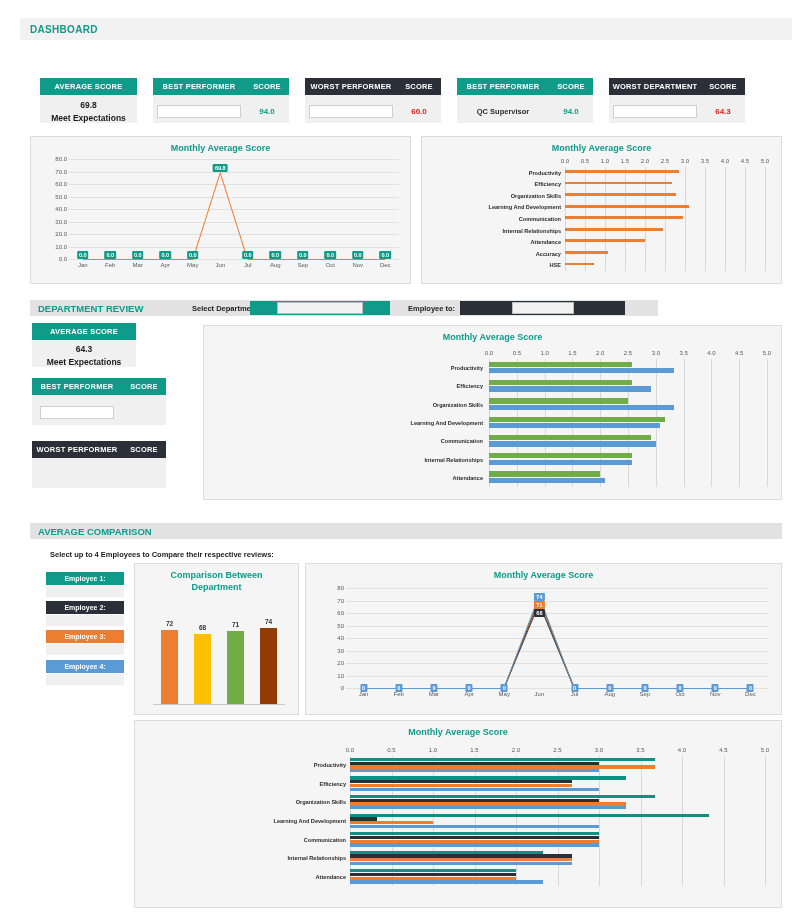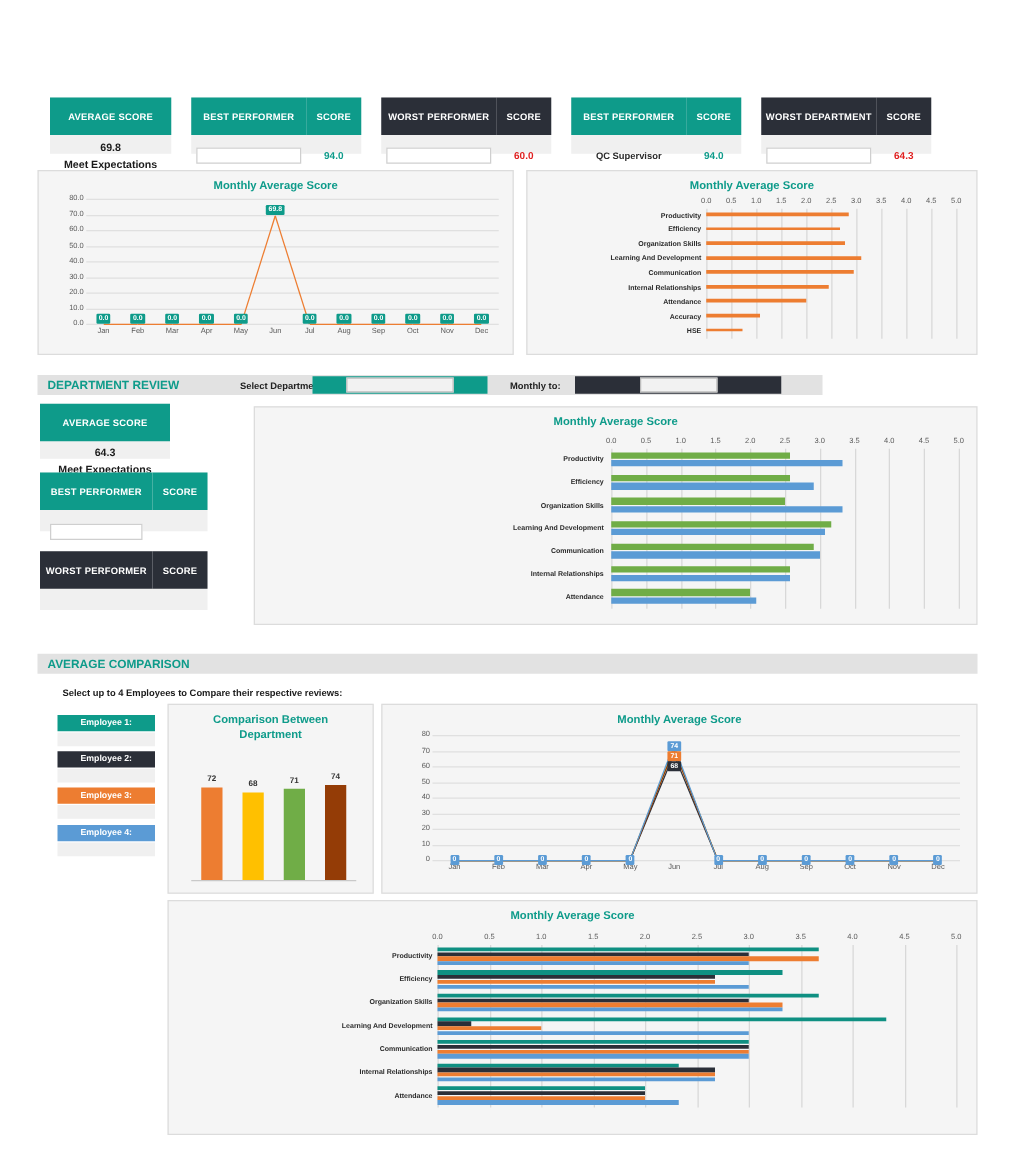--- a/index.html
+++ b/index.html
@@ -31,21 +31,21 @@
     display: flex;
     align-items: center;
     font-size: 9.5px;
     font-weight: bold;
     color: #0e9b8a;
   }
 
   
   .kpi { position: absolute; background: #f0f0f0; }
   .kpi-head {
-    display: flex; height: 30px; width: 100%;
+    display: flex; height: 17px; width: 100%;
     font-size: 7.5px; font-weight: bold; color: #ffffff;
     letter-spacing: .2px;
   }
   .kpi-head .h-main { flex: 1; display: flex; align-items: center; justify-content: center; }
   .kpi-head .h-score { width: 44px; display: flex; align-items: center; justify-content: center; }
   .teal-bg { background: #0e9b8a; }
   .dark-bg { background: #2b2f38; }
   .kpi-body { display: flex; height: calc(100% - 13px); }
   .kpi-body .b-main { flex: 1; display: flex; flex-direction: column; align-items: center; justify-content: center; gap: 3px; }
   .kpi-body .b-score { width: 44px; display: flex; align-items: center; justify-content: center; font-size: 8px; font-weight: bold; }
@@ -133,20 +133,23 @@
     font-size: 22px; font-weight: bold; text-align: center; width: 160px;
     line-height: 20px; pointer-events: none;
   }
   .watermark .sub { font-size: 13px; display: block; }
 </style>
 </head>
 <body>
 
 <div class="page">
 
+  <div class="banner" style="left:20px; top:18px; width:772px; height:22px;">
+    <span class="btitle">DASHBOARD</span>
+  </div>
 
 
   <div class="kpi" style="left:40px; top:78px; width:97px; height:45px;">
     <div class="kpi-head">
       <div class="h-main teal-bg">AVERAGE SCORE</div>
     </div>
     <div class="kpi-body">
       <div class="b-main">
         <span class="val-big">69.8</span>
         <span class="val-sub">Meet Expectations</span>
@@ -315,21 +318,21 @@
     <span style="padding-left:8px;">DEPARTMENT REVIEW</span>
   </div>
   <div class="selwrap" style="left:192px; top:300px; height:16px;">
     <span class="sel-label">Select Department:</span>
   </div>
   <div style="position:absolute; left:250px; top:301px; width:140px; height:14px; background:#0e9b8a; display:flex; align-items:center; justify-content:center;">
     <div style="width:86px;height:12px;background:#f2f2f2;border:1px solid #bdbdbd;"></div>
   </div>
 
   <div class="selwrap" style="left:408px; top:300px; height:16px;">
-    <span class="sel-label">Monthly to:</span>
+    <span class="sel-label">Employee to:</span>
   </div>
   <div style="position:absolute; left:460px; top:301px; width:165px; height:14px; background:#2b2f38; display:flex; align-items:center; justify-content:center;">
     <div style="width:62px;height:12px;background:#f2f2f2;border:1px solid #bdbdbd;"></div>
   </div>
 
   <div class="kpi" style="left:32px; top:323px; width:104px; height:44px;">
     <div class="kpi-head">
       <div class="h-main teal-bg">AVERAGE SCORE</div>
     </div>
     <div class="kpi-body">

